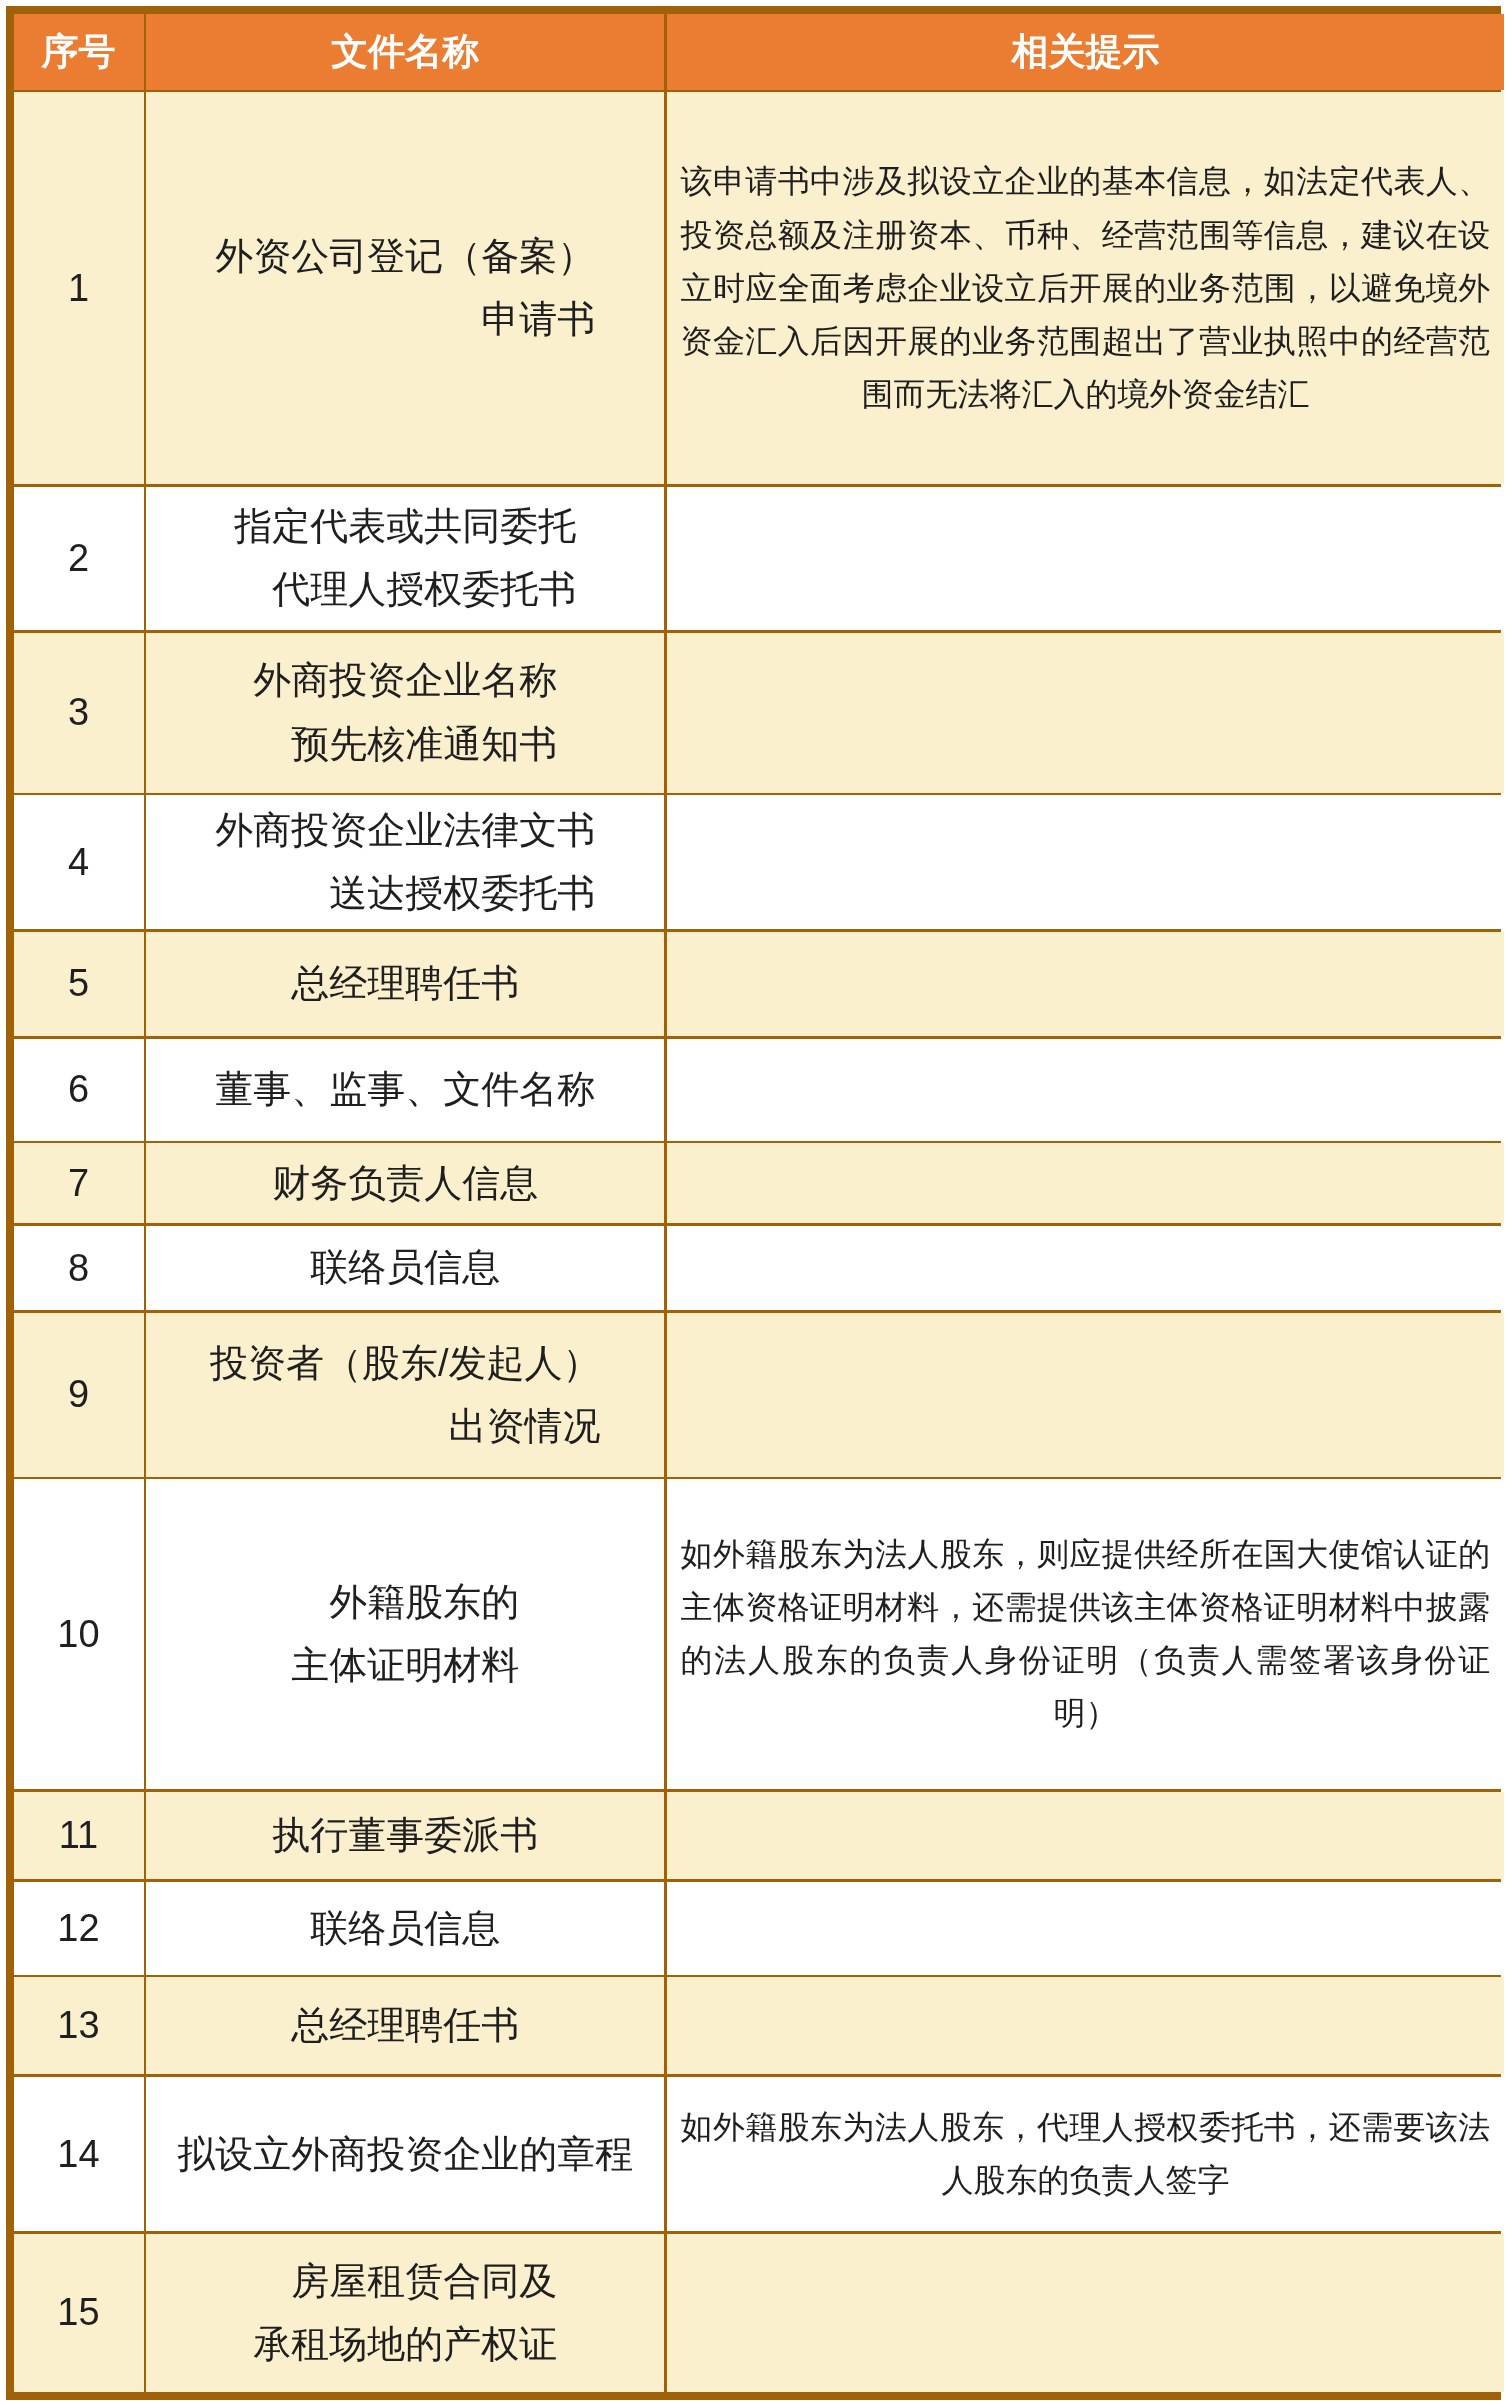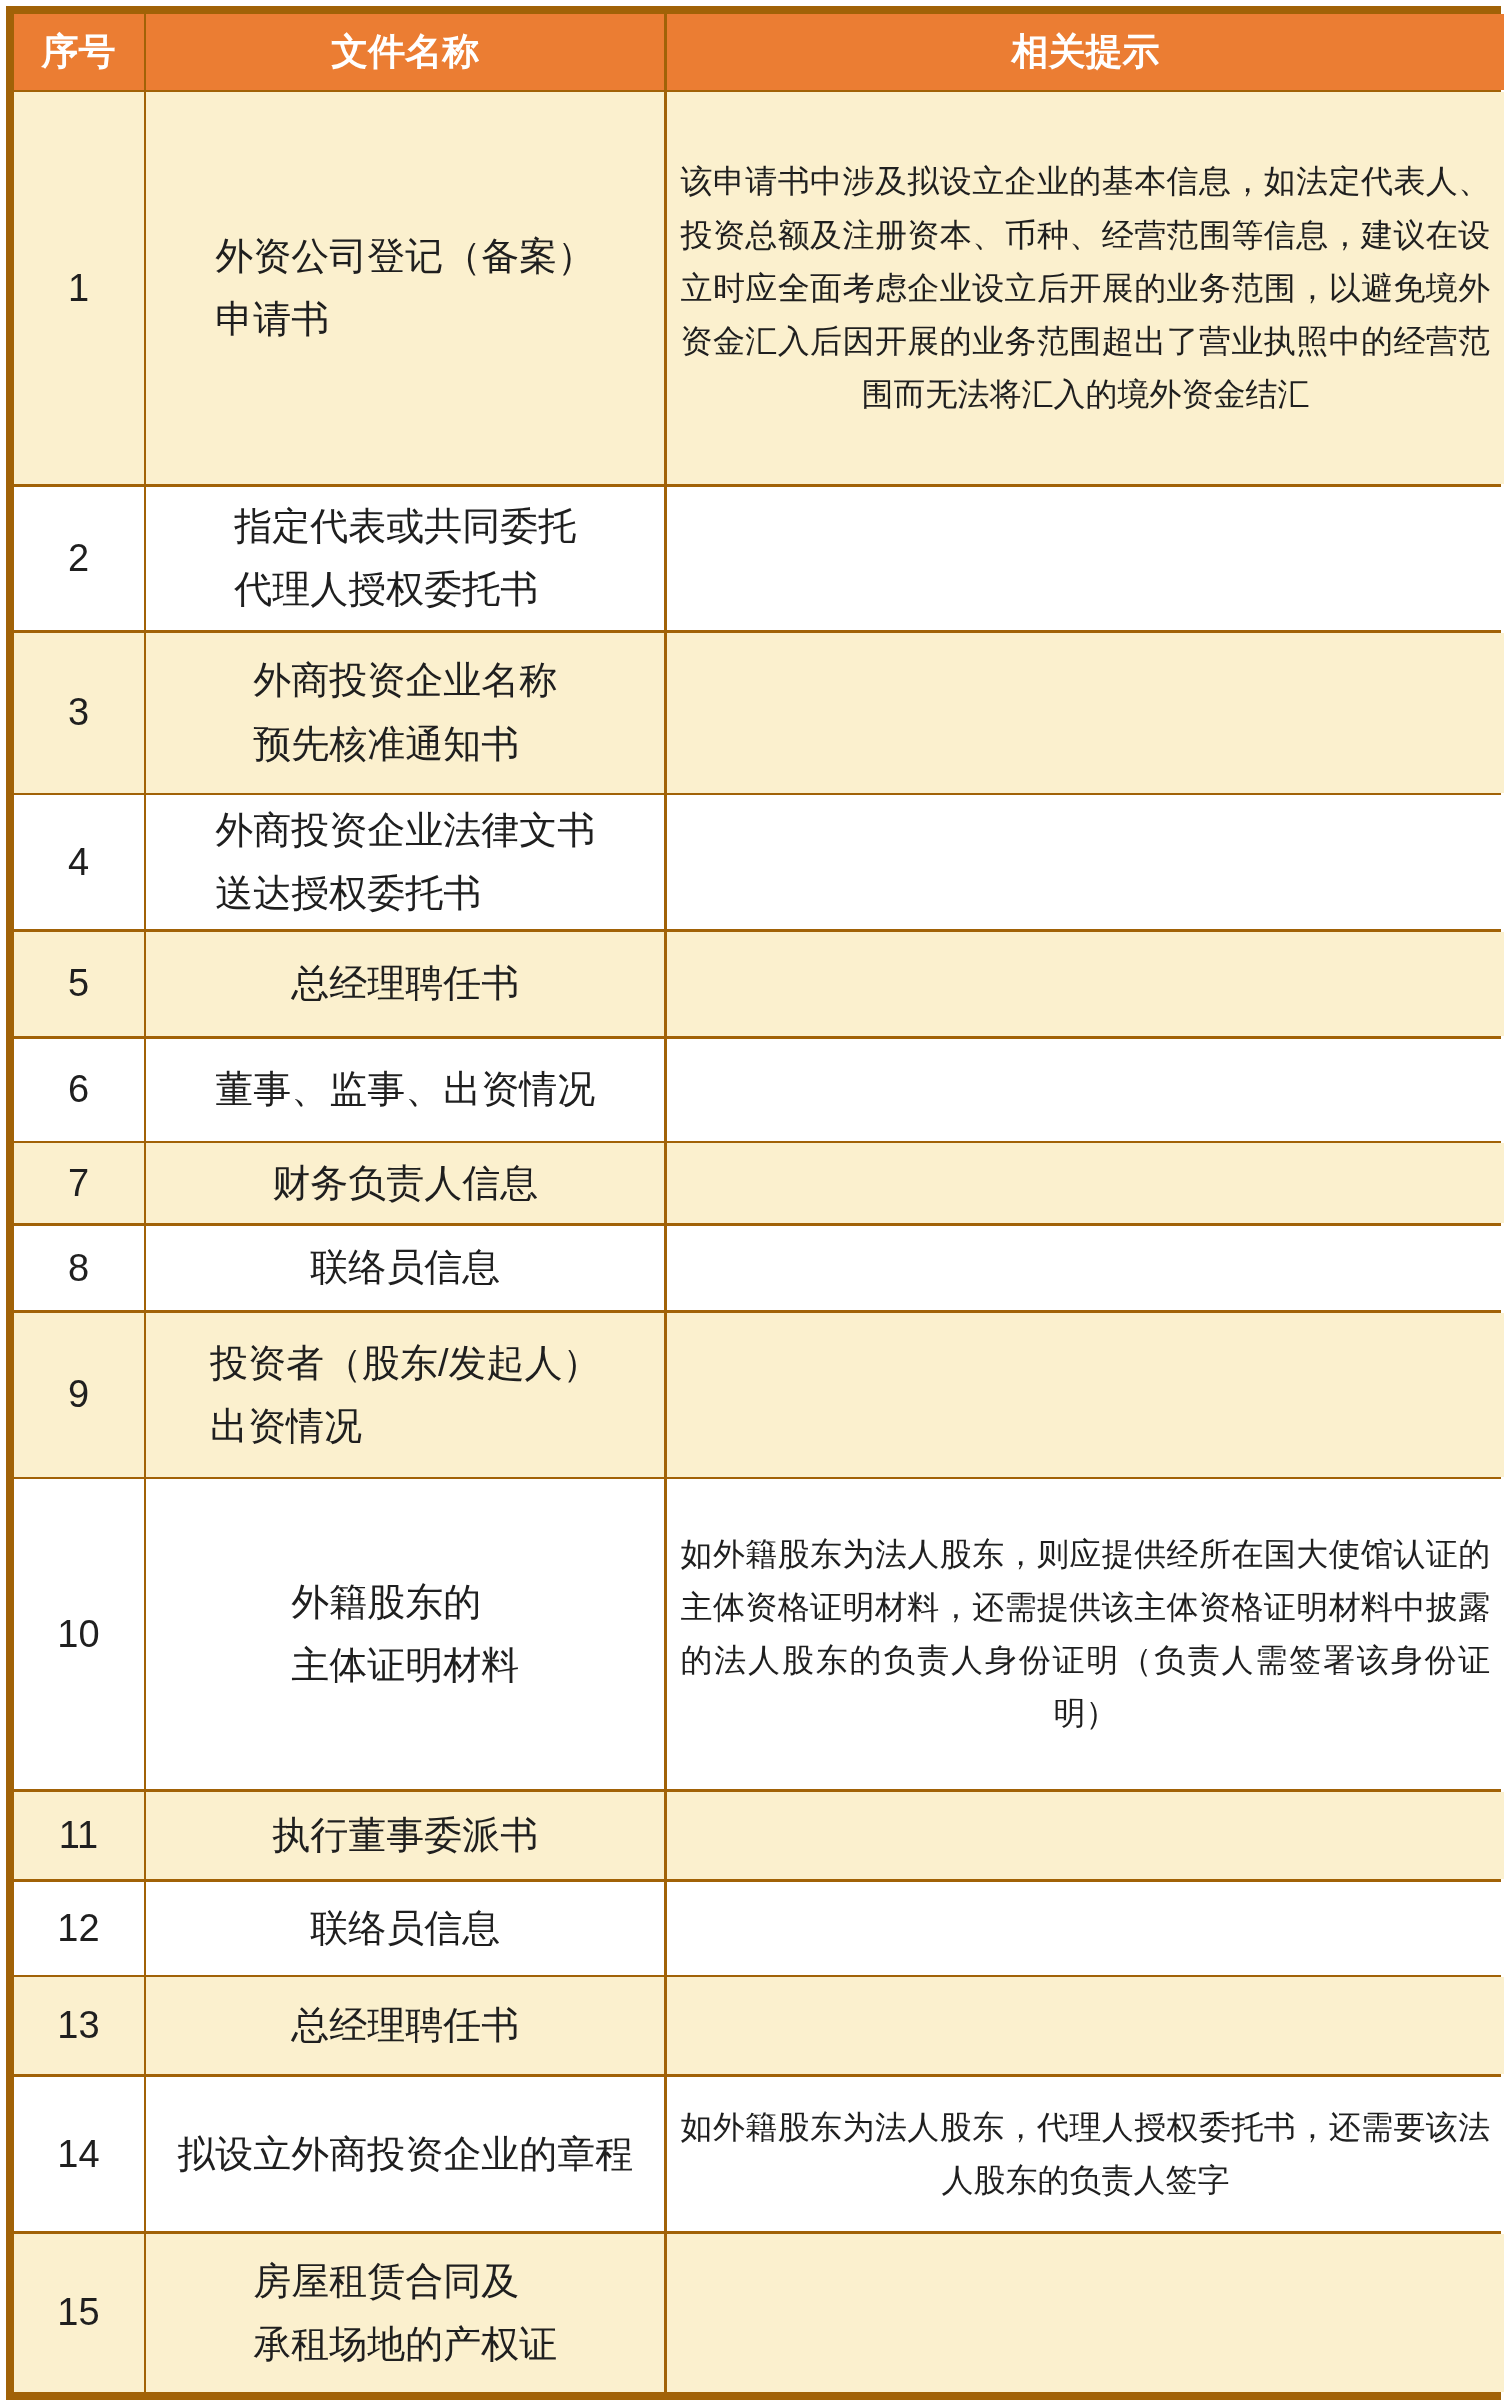--- a/index.html
+++ b/index.html
@@ -24,21 +24,21 @@
   }
   .row.head .cell {
     background: #EB7D33; color: #ffffff;
     font-weight: bold; font-size: 37px;
   }
   .row.odd  .cell { background: #FBF0CE; }
   .row.even .cell { background: #FFFFFF; }
   .cell.num  { font-size: 38px; }
   .cell.name {
     font-size: 38px; line-height: 1.66;
-    text-align: left; white-space: pre-line;
+    text-align: right; white-space: pre-line;
   }
   .cell.tip { font-size: 32px; line-height: 1.66; padding: 0 13.6px; }
   .cell.tip .txt {
     width: 100%;
     text-align: justify;
     text-align-last: center;
     -moz-text-align-last: center;
   }
 </style>
 </head>
@@ -91,21 +91,21 @@
   <div class="row odd">
     <div class="cell num">5</div>
     <div class="cell name">总经理聘任书</div>
     <div class="cell tip">
         <div class="txt"></div>
       </div>
   </div>
 
   <div class="row even">
     <div class="cell num">6</div>
-    <div class="cell name">董事、监事、出资情况</div>
+    <div class="cell name">董事、监事、文件名称</div>
     <div class="cell tip">
         <div class="txt"></div>
       </div>
   </div>
 
   <div class="row odd">
     <div class="cell num">7</div>
     <div class="cell name">财务负责人信息</div>
     <div class="cell tip">
         <div class="txt"></div>

